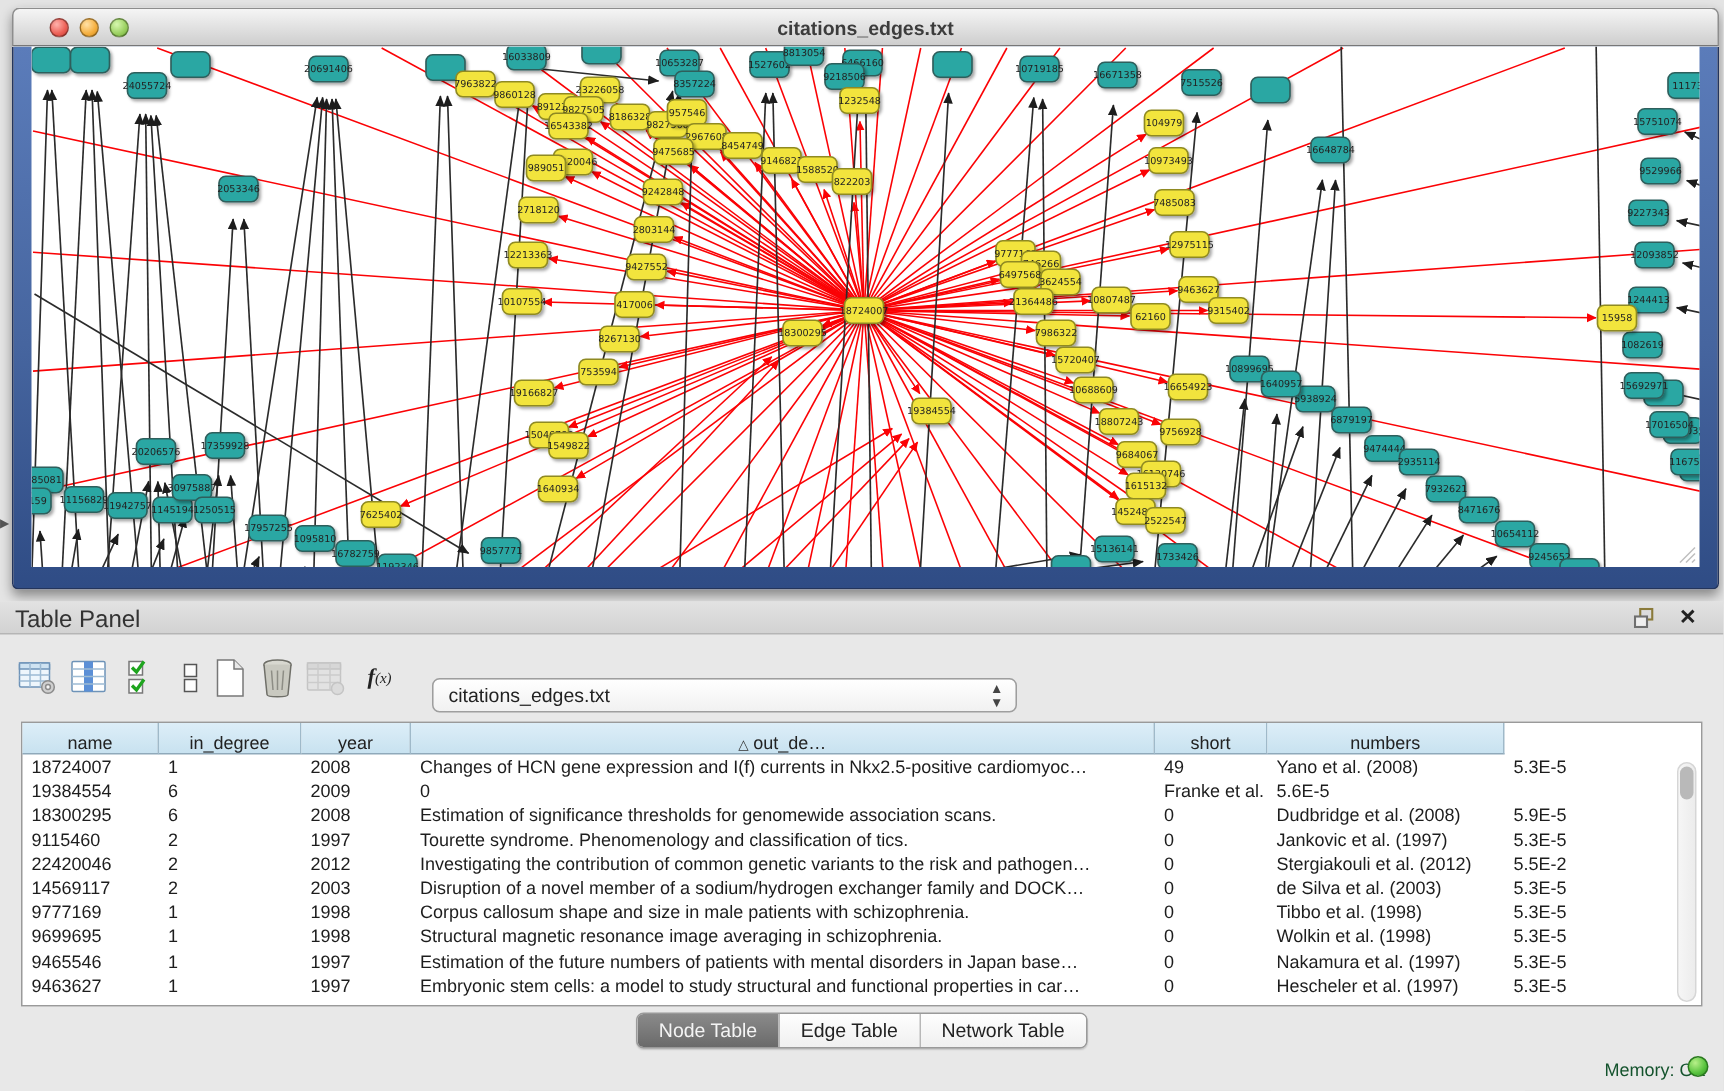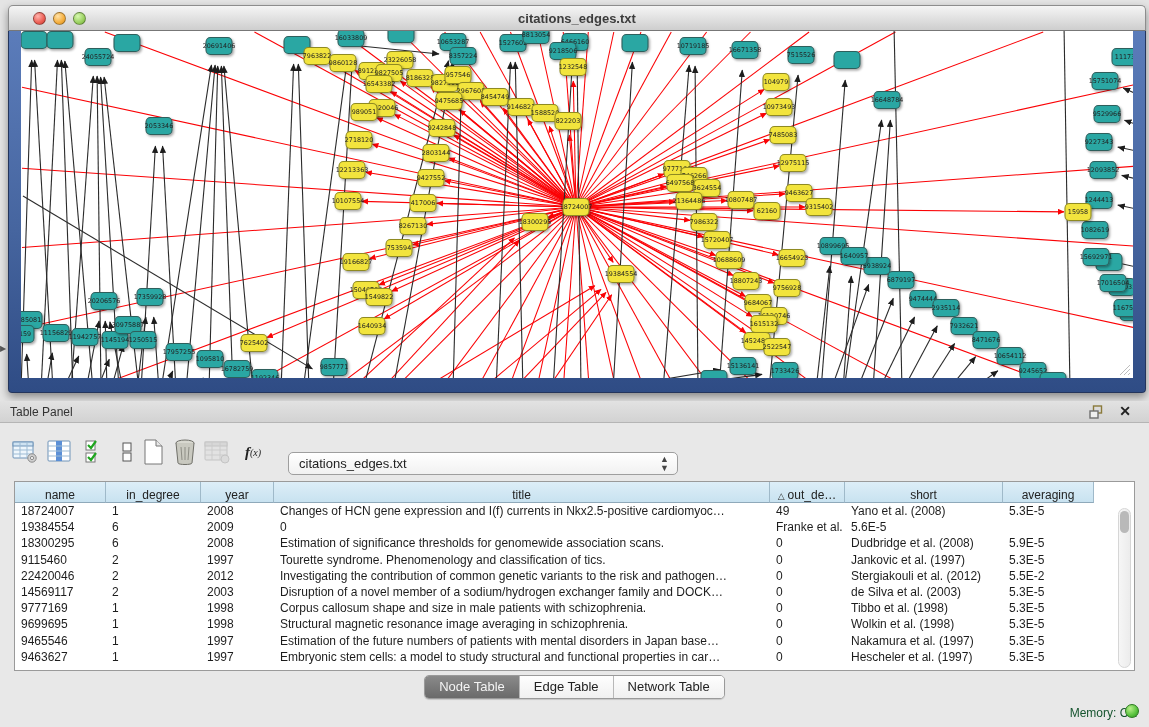--- a/index.html
+++ b/index.html
@@ -22,21 +22,21 @@
     background:linear-gradient(180deg,#5b7cba 0%, #46659f 55%, #2f4c85 100%);
     border-radius:0 0 4px 4px; border:1px solid #24355c; border-top:none; }
   #net-canvas { position:absolute; left:12px; right:12px; top:0; bottom:14px; background:#ffffff; overflow:hidden; }
   #graph-svg { position:absolute; left:0; top:0; }
   .grip { position:absolute; right:2px; bottom:2px; width:14px; height:14px; opacity:.55; }
 
   
   #table-panel { position:absolute; left:0; top:401px; width:1149px; height:326px; background:#e8e8e8; }
   #tp-titlebar { position:absolute; left:0; top:0; width:100%; height:22px;
     background:linear-gradient(#e2e2e2,#d2d2d2); border-bottom:1px solid #b5b5b5; }
-  #tp-title { position:absolute; left:10px; top:4px; font-size:12px; color:#333; }
+  #tp-title { position:absolute; left:10px; top:4px; font-size:16px; color:#333; }
   #tp-float { position:absolute; right:44px; top:4px; width:16px; height:14px; cursor:pointer; }
   #tp-close { position:absolute; right:18px; top:2px; font-size:14px; font-weight:bold; color:#222; cursor:pointer; }
 
   #tp-toolbar { position:absolute; left:0; top:22px; width:100%; height:58px; }
   .tbicon { position:absolute; top:14px; width:30px; height:30px; display:flex; align-items:center; justify-content:center; cursor:pointer; }
   #combo { position:absolute; left:288px; top:29px; width:390px; height:23px; background:linear-gradient(#ffffff,#f1f1f1);
     border:1px solid #9e9e9e; border-radius:5px; font-size:13px; color:#222; padding:3px 26px 0 10px; cursor:pointer; }
   #combo-arrows { position:absolute; right:8px; top:2px; font-size:9px; line-height:9px; color:#444; text-align:center; }
 
   #table-wrap { position:absolute; left:14px; top:80px; width:1121px; height:190px; background:#ffffff; border:1px solid #9a9a9a; }
@@ -839,24 +839,23 @@
         <span>citations_edges.txt</span>
         <span id="combo-arrows">▲<br>▼</span>
       </div>
     </div>
 
     <div id="table-wrap">
       <div id="thead">
           <div class="th">name</div>
           <div class="th">in_degree</div>
           <div class="th">year</div>
-          <div class="th">title</div>
           <div class="th"><span class="sort">△</span>out_de…</div>
           <div class="th">short</div>
-          <div class="th">averaging</div>
+          <div class="th">numbers</div>
         </div>
       <div id="tbody">
           <div class="tr">
             <div class="td">18724007</div>
             <div class="td">1</div>
             <div class="td">2008</div>
             <div class="td">Changes of HCN gene expression and I(f) currents in Nkx2.5-positive cardiomyoc…</div>
             <div class="td">49</div>
             <div class="td">Yano et al. (2008)</div>
             <div class="td">5.3E-5</div>

